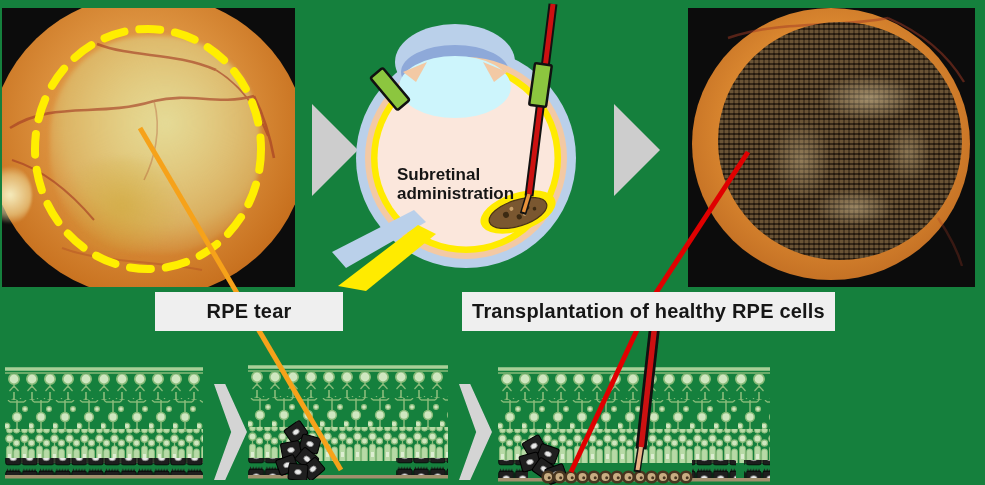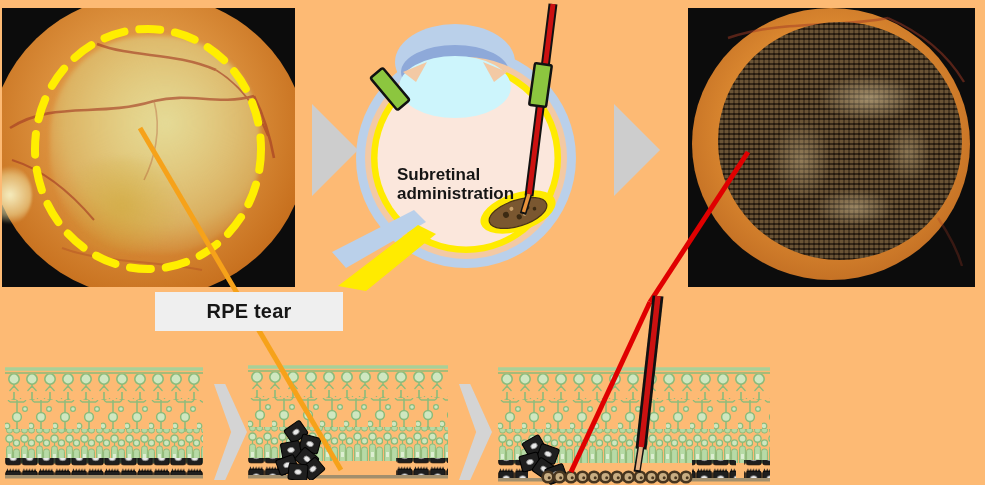--- a/index.html
+++ b/index.html
@@ -1,16 +1,16 @@
 <!DOCTYPE html>
 <html><head>
 <meta charset="utf-8">
 <style>
   html,body{margin:0;padding:0;background:#ffffff;}
-  .canvas{position:relative;width:985px;height:485px;background:#fdba74;overflow:hidden;
+  .canvas{position:relative;width:985px;height:485px;background:#15803d;overflow:hidden;
           font-family:"Liberation Sans",sans-serif;}
   .abs{position:absolute;}
 
   
   .photo{position:absolute;background:#0c0c0c;overflow:hidden;}
   .photo-left{left:2px;top:8px;width:293px;height:279px;}
   .photo-right{left:688px;top:8px;width:287px;height:279px;}
   .disc-left{position:absolute;left:-4%;top:-5%;width:108%;height:109%;border-radius:50%;
     background:radial-gradient(ellipse at 48% 42%, #eab25a 0%, #dd9340 38%, #c8711f 72%, #a6551d 96%);}
   .lesion{position:absolute;left:48px;top:28px;width:210px;height:218px;border-radius:46%;
@@ -245,14 +245,15 @@
     </g>
     <g>
       <line x1="658" y1="296" x2="641" y2="449" stroke="#111" stroke-width="11"></line>
       <line x1="658" y1="296" x2="641" y2="449" stroke="#cc1111" stroke-width="5.5"></line>
       <line x1="641" y1="447" x2="637" y2="472" stroke="#111" stroke-width="7"></line>
       <line x1="641" y1="447" x2="637.5" y2="470" stroke="#e8b285" stroke-width="4"></line>
     </g>
   </svg>
 
   <div class="tag tag-rpe">RPE tear</div>
+  <div class="tag tag-tx">Transplantation of healthy RPE cells</div>
 
 </div>
 
 </body></html>

